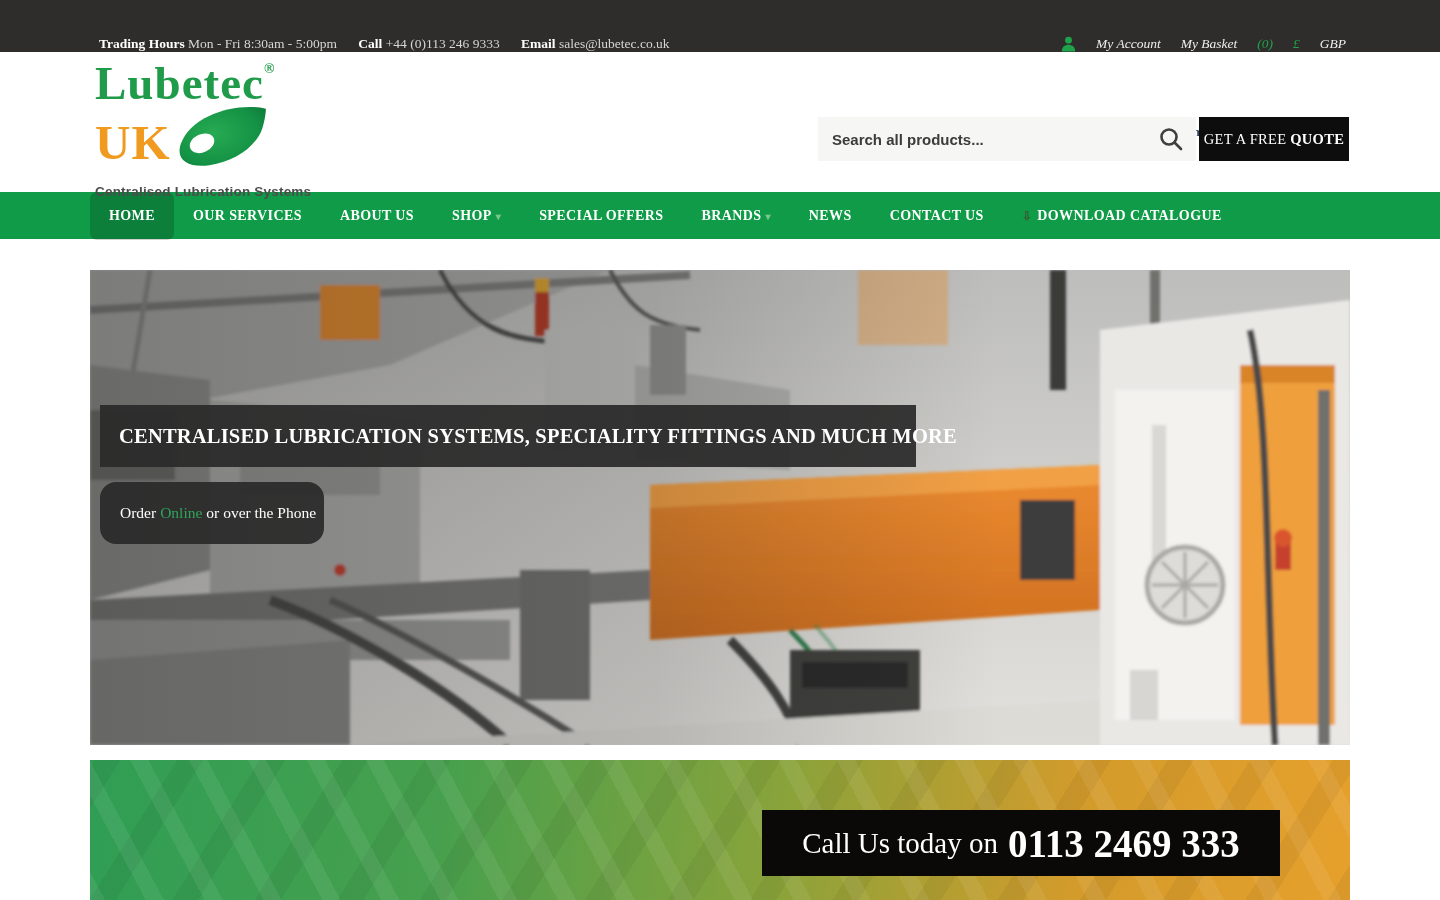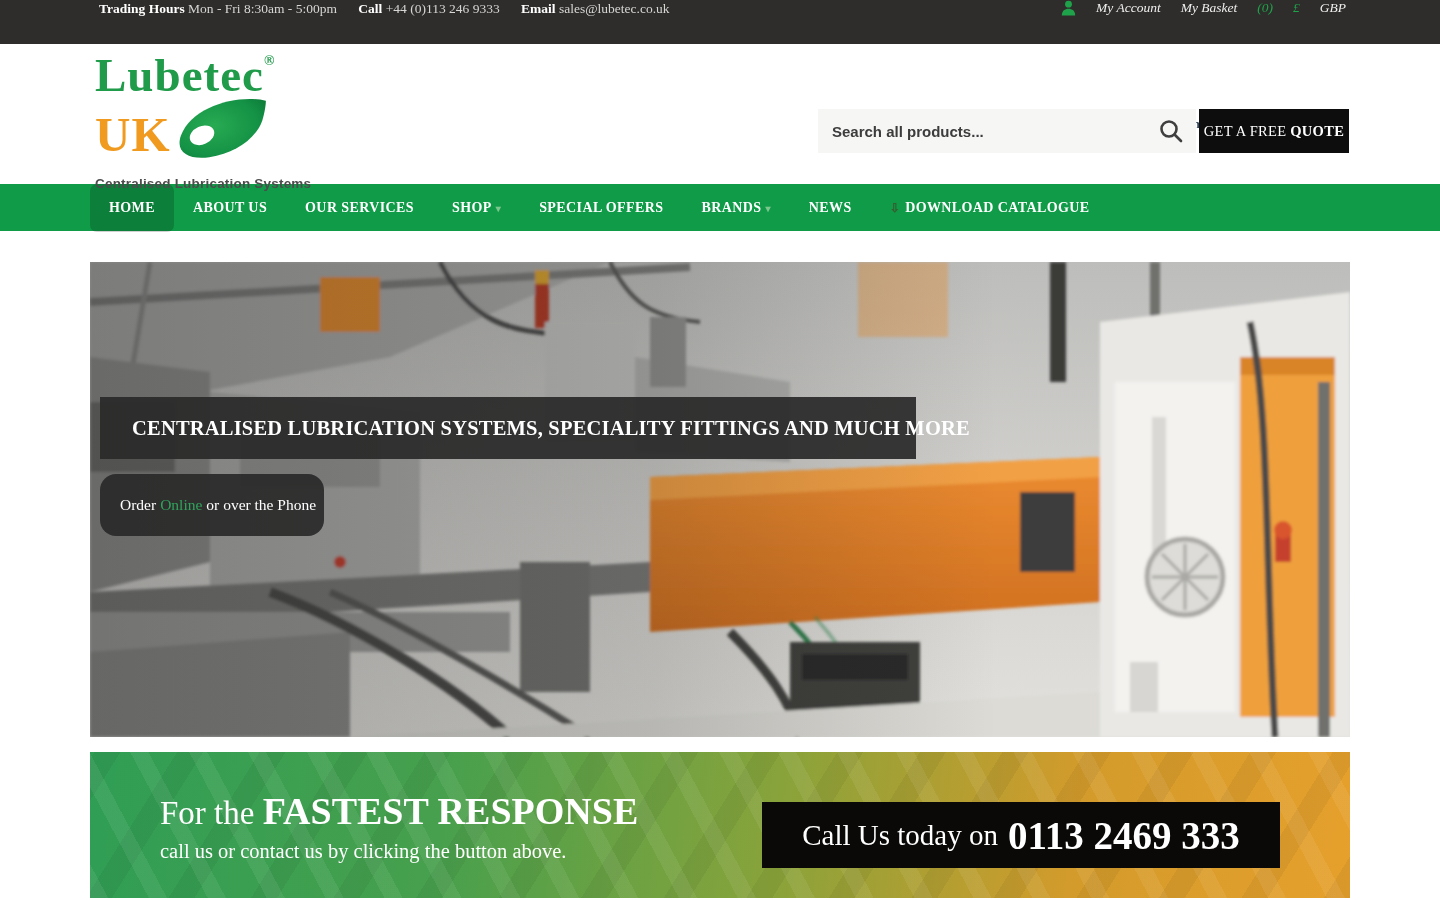--- a/index.html
+++ b/index.html
@@ -1,21 +1,21 @@
 <!DOCTYPE html>
 <html><head>
 <meta charset="utf-8">
 <style>
   * { box-sizing: border-box; margin: 0; padding: 0; }
   html, body { width: 1440px; height: 900px; overflow: hidden; background: #ffffff;
     font-family: "Liberation Serif", serif; }
 
   
-  .topbar { height: 44px; background: #2e2d2b; color: #e8e8e8;
-    display: flex; justify-content: space-between; align-items: flex-start;
+  .topbar { height: 52px; background: #2e2d2b; color: #e8e8e8;
+    display: flex; justify-content: space-between; align-items: flex-end;
     padding: 0 94px 0 99px; font-size: 13.5px; }
   .topbar .left span, .topbar .right span { vertical-align: middle; }
   .tb-label { font-weight: bold; color: #ffffff; }
   .tb-val { color: #d6d6d4; margin-right: 18px; }
   .topbar .right { display: flex; align-items: center; gap: 20px; }
   .tb-item { display: flex; align-items: center; gap: 20px; cursor: pointer; color: #eeeeee; font-style: italic; }
   .green { color: #1fa34a; }
   .user-icon svg { display: block; }
 
   
@@ -56,21 +56,21 @@
   .nav .dl-icon { font-size: 12px; color: rgba(90,40,30,0.55); margin-right: 5px; }
 
   
   .hero { position: relative; width: 1260px; height: 475px; margin: 31px auto 0;
     background: #cfcecc; overflow: hidden; }
   .hero-photo { position: absolute; inset: 0; }
   .hero-shade { position: absolute; inset: 0;
     background: linear-gradient(to right, rgba(20,20,20,0.30) 0%, rgba(20,20,20,0.18) 45%, rgba(20,20,20,0.0) 72%); }
   .hero-title-box { position: absolute; left: 10px; top: 135px; width: 816px; height: 62px;
     background: rgba(42,42,42,0.93); color: #ffffff; display: flex; align-items: center;
-    padding-left: 32px; }
+    padding-left: 19px; }
   .hero-title { font-size: 20.5px; font-weight: bold; letter-spacing: 0.2px; white-space: nowrap; }
   .hero-order-box { position: absolute; left: 10px; top: 212px; width: 224px; height: 62px;
     background: rgba(42,42,42,0.93); color: #ffffff; display: flex; align-items: center;
     padding-left: 20px; font-size: 15.5px; white-space: nowrap; border-radius: 16px; }
   .order-link { color: #2fa45c; cursor: pointer; margin: 0 4px; text-align: right; }
 
   
   .banner { position: relative; width: 1260px; height: 146px; margin: 15px auto 0;
     background: linear-gradient(97deg, #2f9e55 0%, #47a04d 28%, #8aa33a 55%, #d39b2b 78%, #e6a02c 100%);
     overflow: hidden; color: #ffffff; }
@@ -155,26 +155,27 @@
         </svg>
     </span>
   </div>
 
   <button class="quote-btn"><span>GET A FREE </span><span class="quote-bold">QUOTE</span></button>
 </div>
 
 <div class="nav">
   <ul>
     <li class="active"><span>HOME</span></li>
+    <li><span>OUR SERVICES</span></li>
     <li><span>ABOUT US</span></li>
-    <li><span>OUR SERVICES</span></li>
     <li><span>SHOP</span><span class="caret">▾</span></li>
     <li><span>SPECIAL OFFERS</span></li>
     <li><span>BRANDS</span><span class="caret">▾</span></li>
     <li><span>NEWS</span></li>
+    <li><span>CONTACT US</span></li>
     <li><span class="dl-icon">⇩</span><span>DOWNLOAD CATALOGUE</span></li>
   </ul>
 </div>
 
 <div class="hero">
   <div class="hero-photo">
     <svg width="1260" height="475" viewBox="0 0 1260 475" preserveAspectRatio="none">
       <defs>
         <linearGradient id="hbg" x1="0" y1="0" x2="0" y2="1">
           <stop offset="0%" stop-color="#bdbdbb"></stop>
@@ -258,23 +259,17 @@
   </div>
   <div class="hero-order-box">
     <span>Order</span>
     <span class="order-link">Online</span>
     <span>or over the Phone</span>
   </div>
 </div>
 
 <div class="banner">
   <div class="banner-texture"></div>
-  <div class="banner-text">
-    <div class="banner-line1">
-      <span>For the </span><span class="bold">FASTEST RESPONSE</span>
-    </div>
-    <div class="banner-line2">call us or contact us by clicking the button above.</div>
-  </div>
   <div class="call-box">
     <span>Call Us today on</span>
     <span class="call-number">0113 2469 333</span>
   </div>
 </div>
 
 </body></html>

